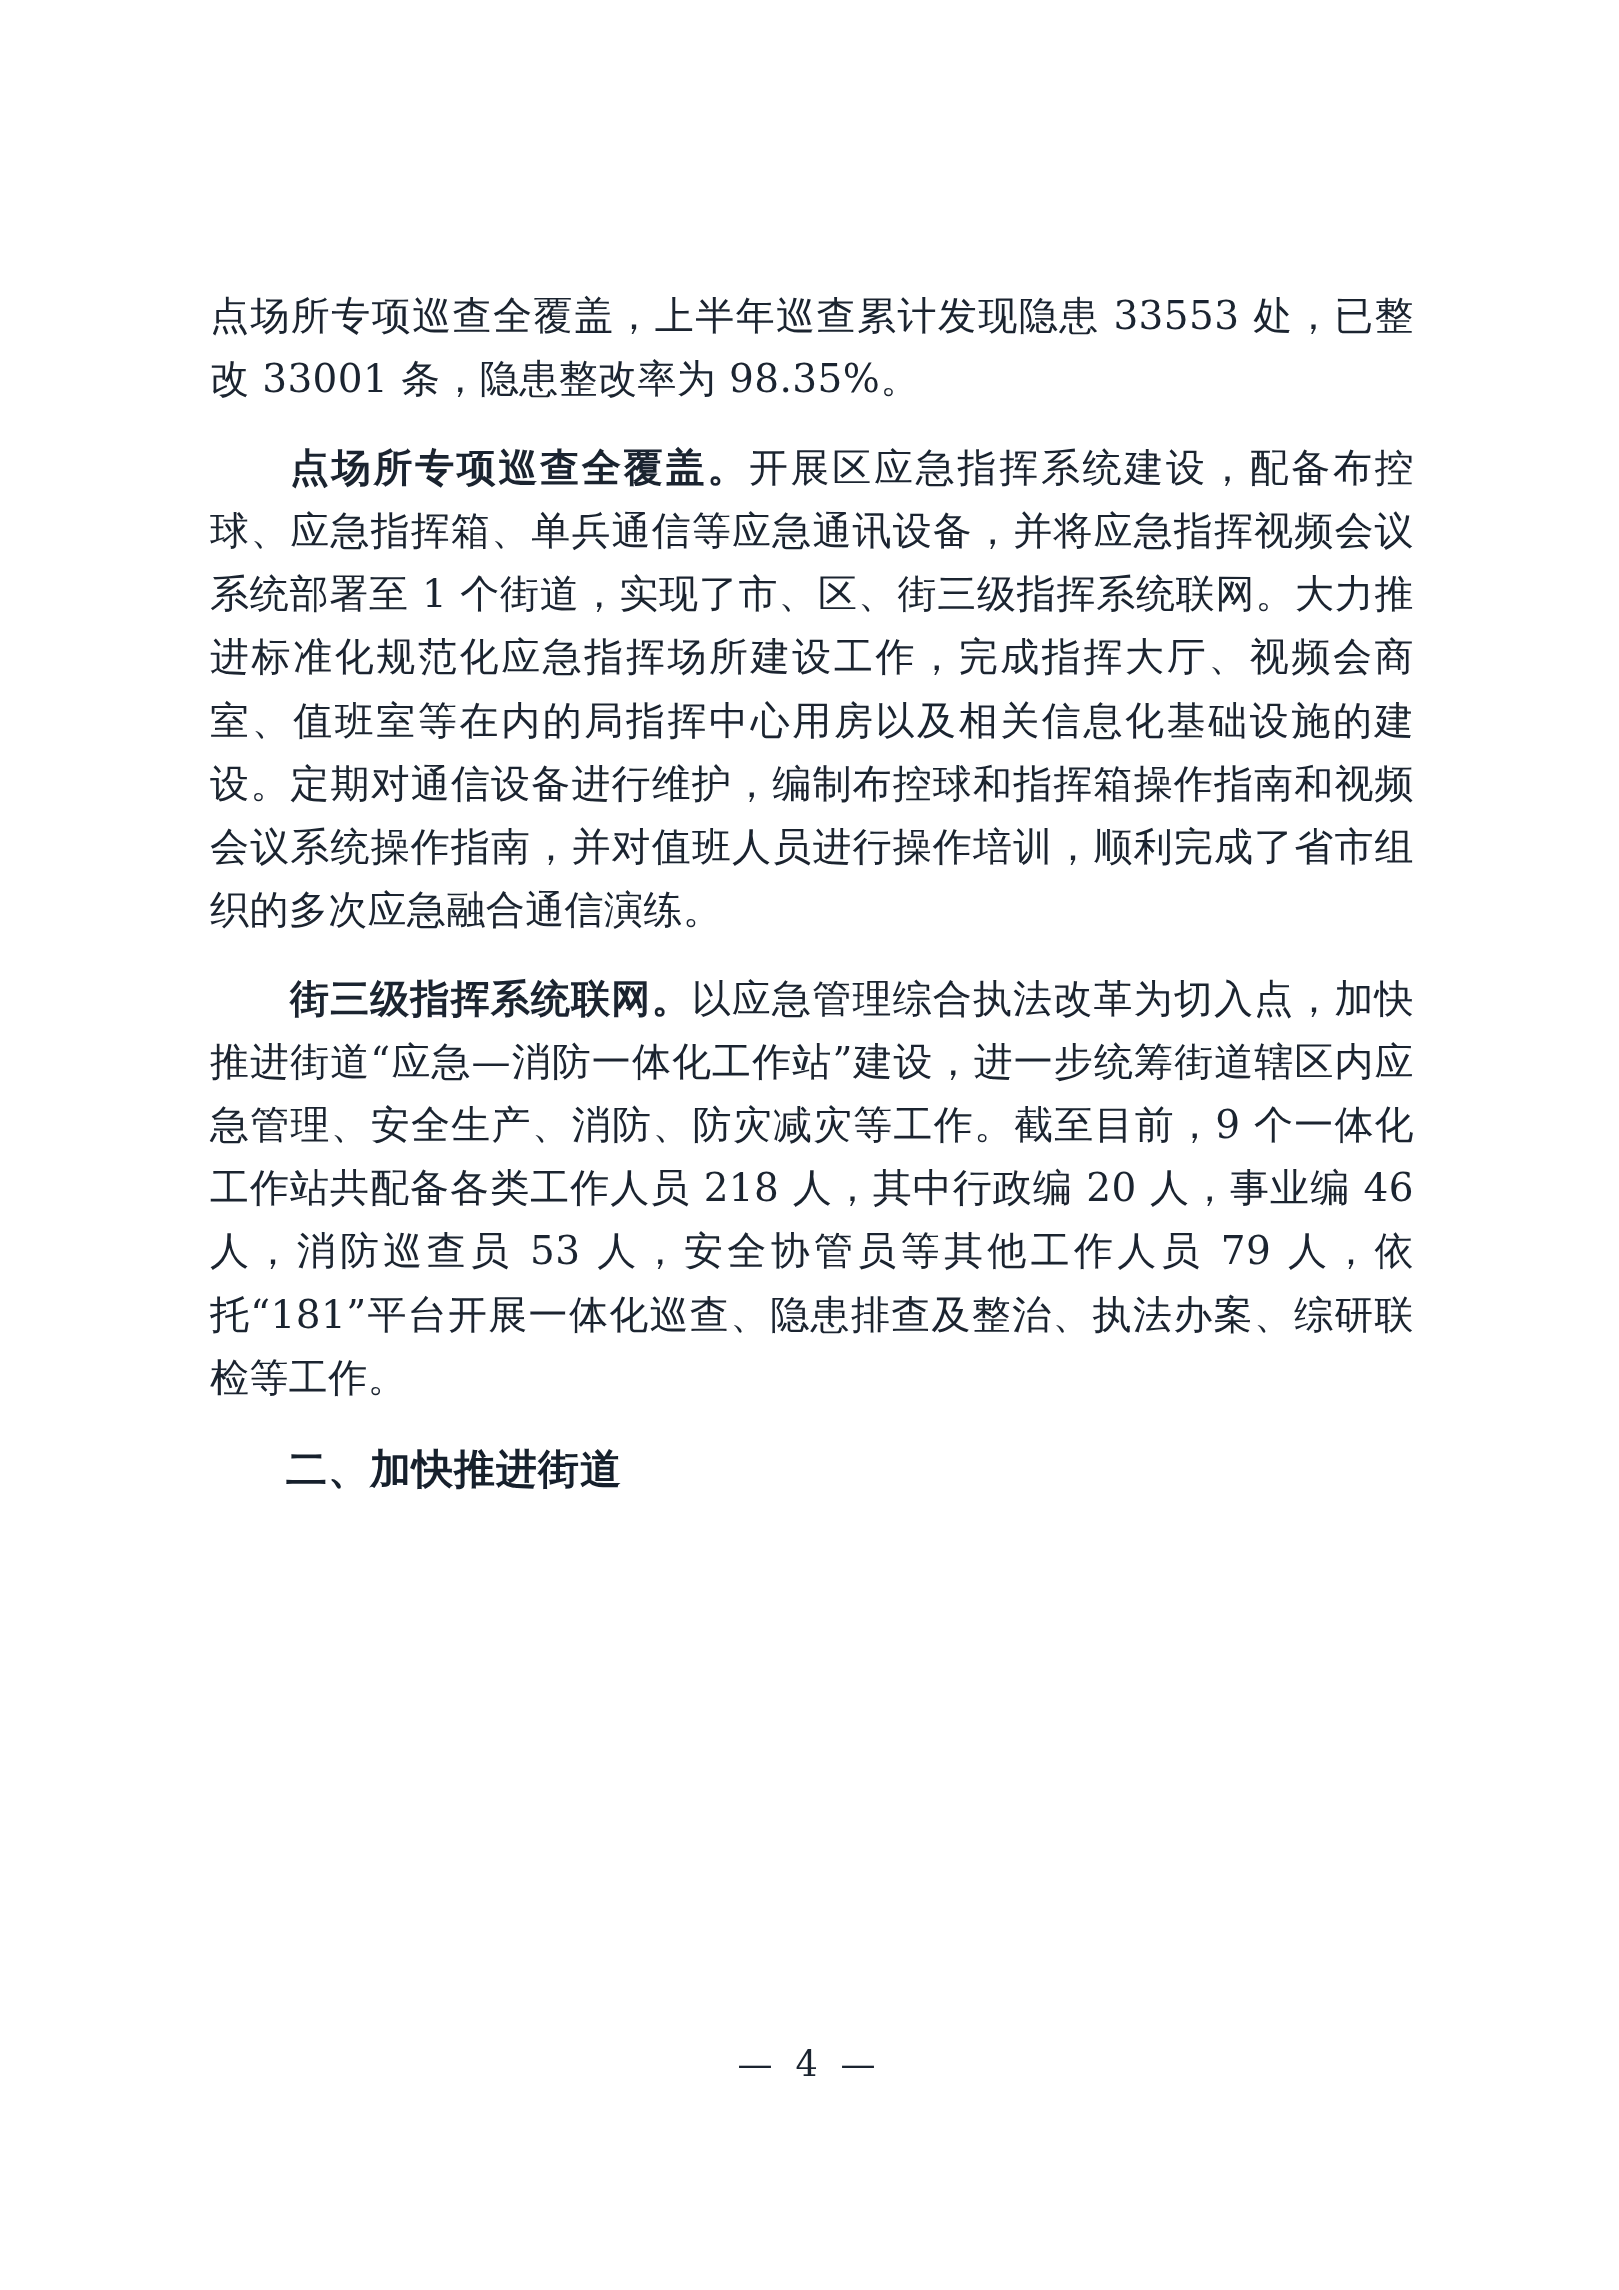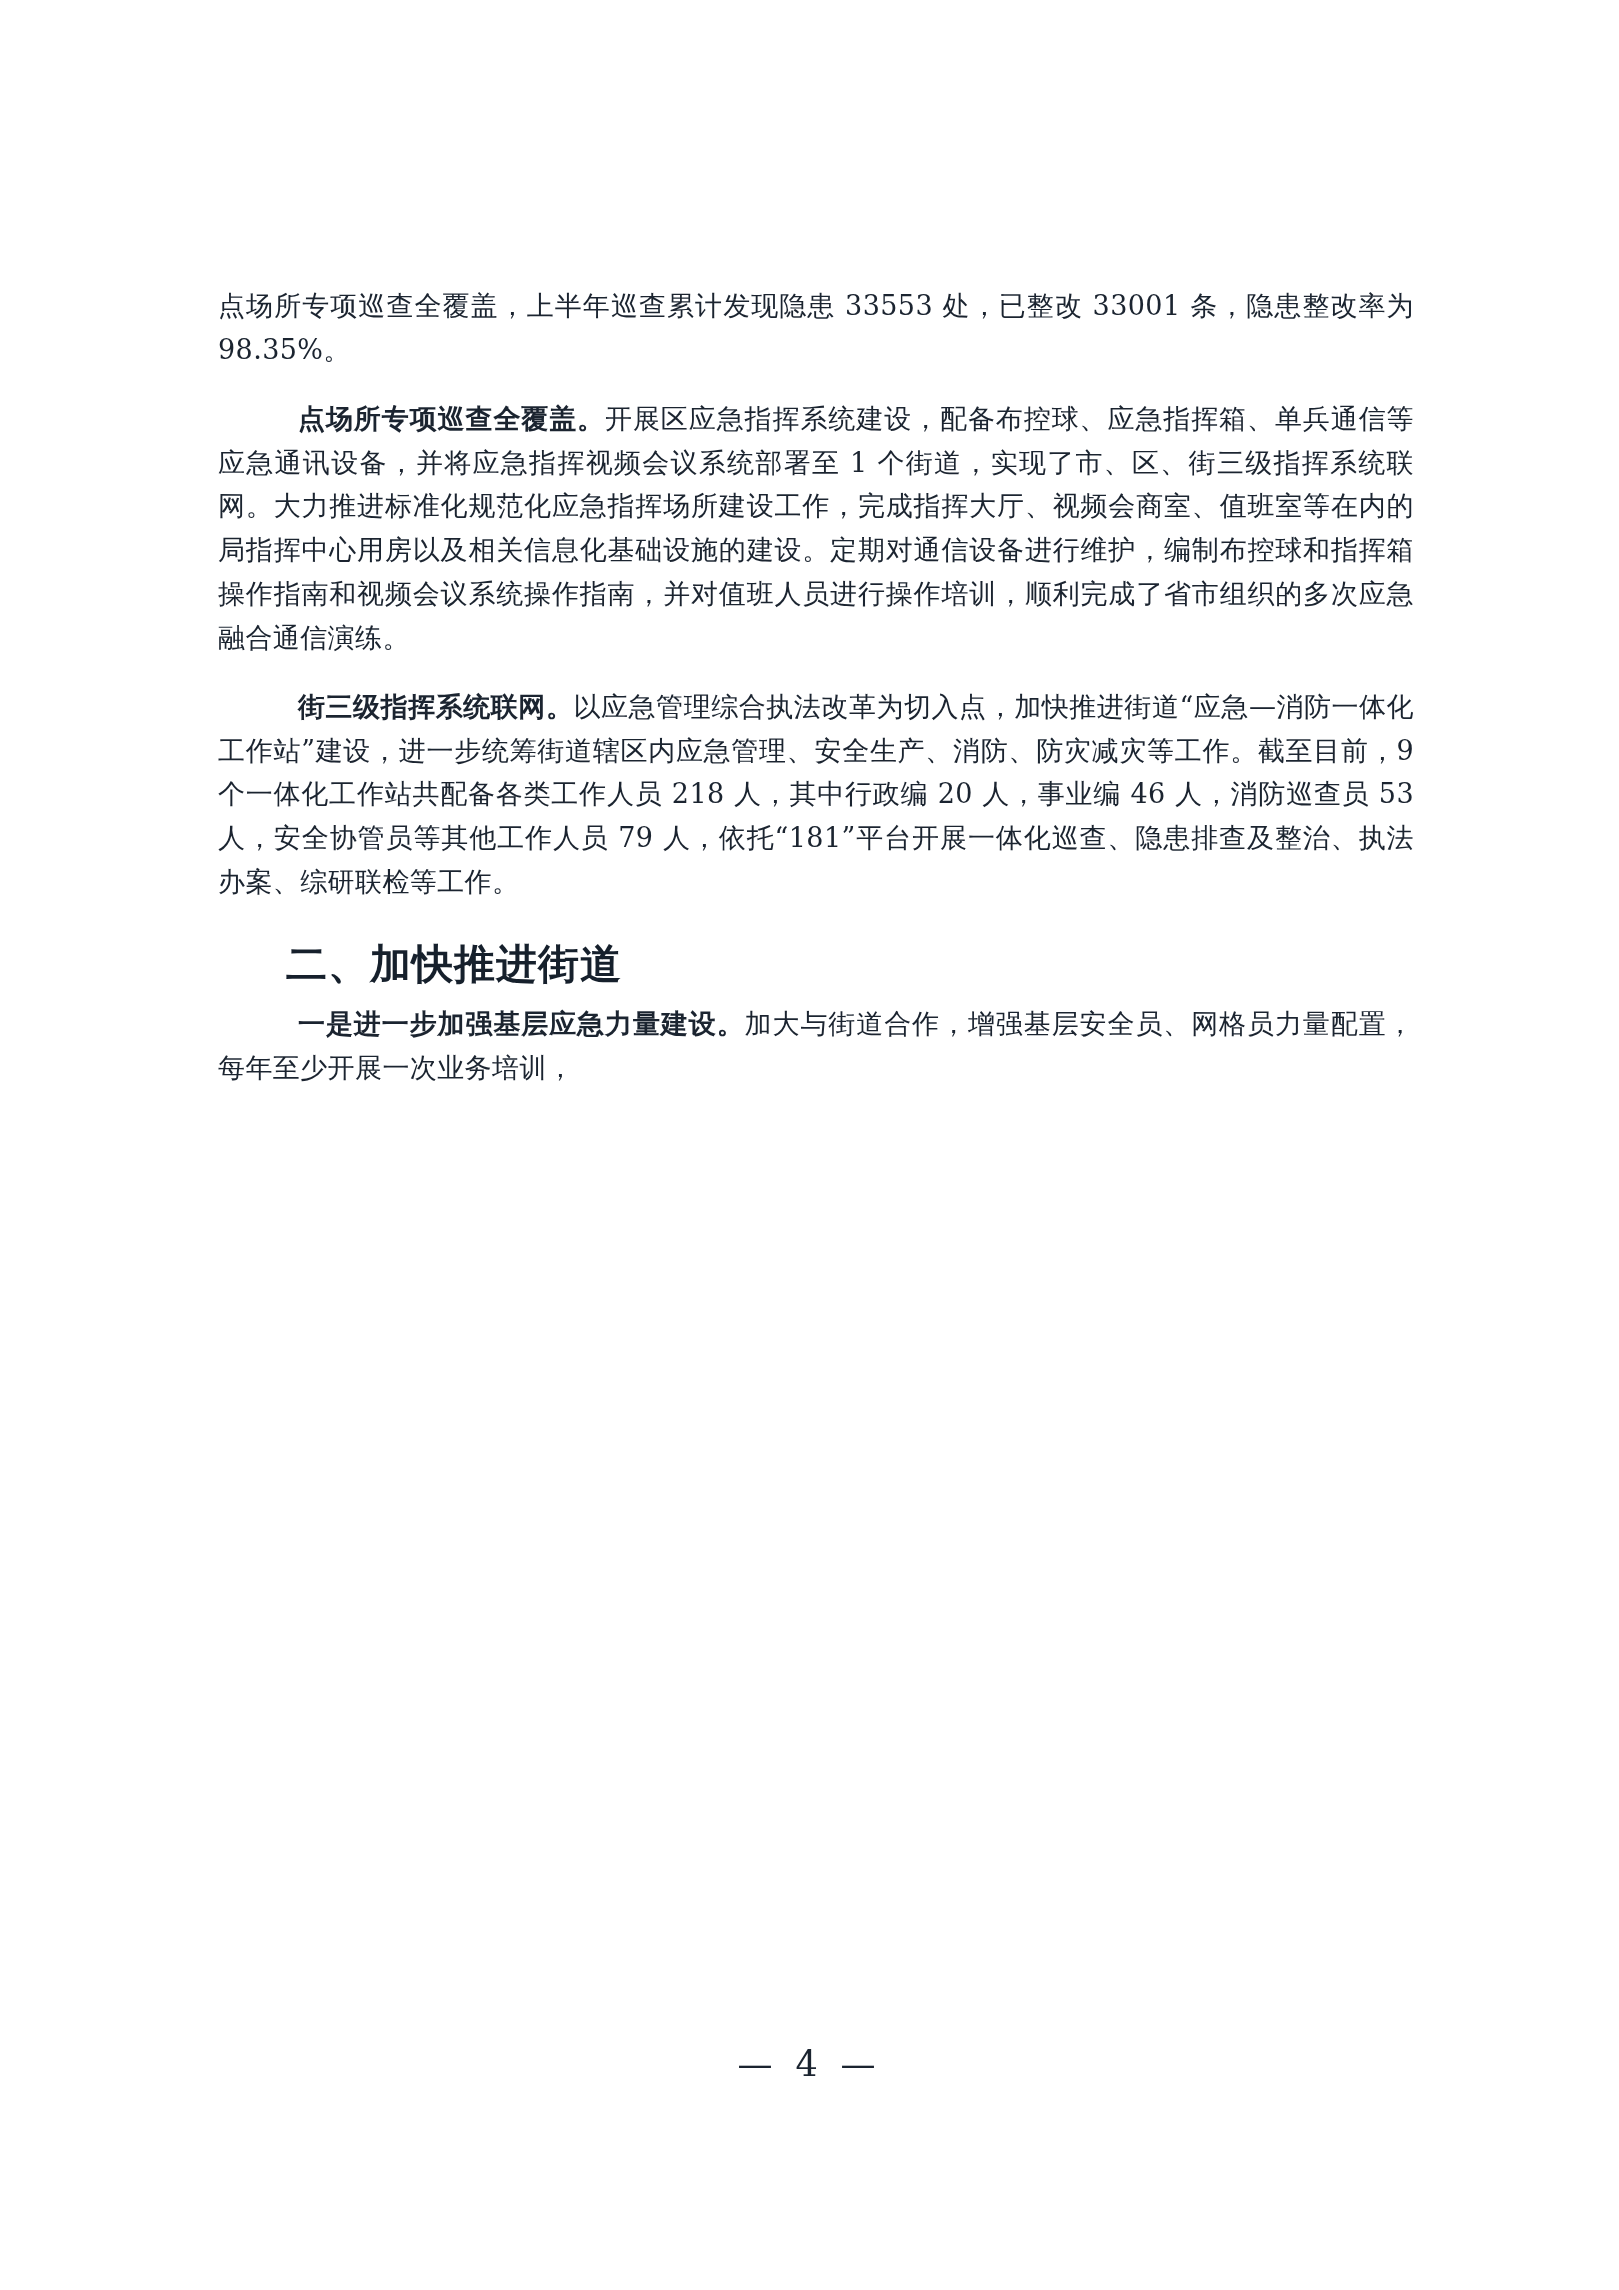--- a/index.html
+++ b/index.html
@@ -16,27 +16,27 @@
     overflow: hidden;
   }
   .content {
     position: absolute;
     left: 206px;
     top: 284px;
     width: 1208px;
   }
   .para {
     font-family: "DejaVu Serif", "Liberation Serif", serif;
-    font-size: 27px;
+    font-size: 39px;
     line-height: 1.62;
     color: #1b2430;
     text-align: justify;
     text-justify: inter-ideograph;
     letter-spacing: 0.4px;
-    margin: 0 0 0 12px;
+    margin: 0 0 0 4px;
   }
   .para + .para {
     margin-top: 25.5px;
   }
   .indent {
     text-indent: 80px;
   }
   .lead {
     font-weight: bold;
   }
@@ -75,21 +75,18 @@
     <p class="para indent">
       <span class="lead">点场所专项巡查全覆盖。</span><span>开展区应急指挥系统建设，配备布控球、应急指挥箱、单兵通信等应急通讯设备，并将应急指挥视频会议系统部署至 1 个街道，实现了市、区、街三级指挥系统联网。大力推进标准化规范化应急指挥场所建设工作，完成指挥大厅、视频会商室、值班室等在内的局指挥中心用房以及相关信息化基础设施的建设。定期对通信设备进行维护，编制布控球和指挥箱操作指南和视频会议系统操作指南，并对值班人员进行操作培训，顺利完成了省市组织的多次应急融合通信演练。</span>
     </p>
 
     <p class="para indent">
       <span class="lead">街三级指挥系统联网。</span><span>以应急管理综合执法改革为切入点，加快推进街道“应急—消防一体化工作站”建设，进一步统筹街道辖区内应急管理、安全生产、消防、防灾减灾等工作。截至目前，9 个一体化工作站共配备各类工作人员 218 人，其中行政编 20 人，事业编 46 人，消防巡查员 53 人，安全协管员等其他工作人员 79 人，依托“181”平台开展一体化巡查、隐患排查及整治、执法办案、综研联检等工作。</span>
     </p>
 
     <h2 class="section-head">二、加快推进街道</h2>
 
-    <p class="para indent">
-      <span class="lead">一是进一步加强基层应急力量建设。</span><span>加大与街道合作，增强基层安全员、网格员力量配置，每年至少开展一次业务培训，</span>
-    </p>
 
   </div>
 
   <div class="footer">— 4 —</div>
 </div>
 
 
 </body></html>

